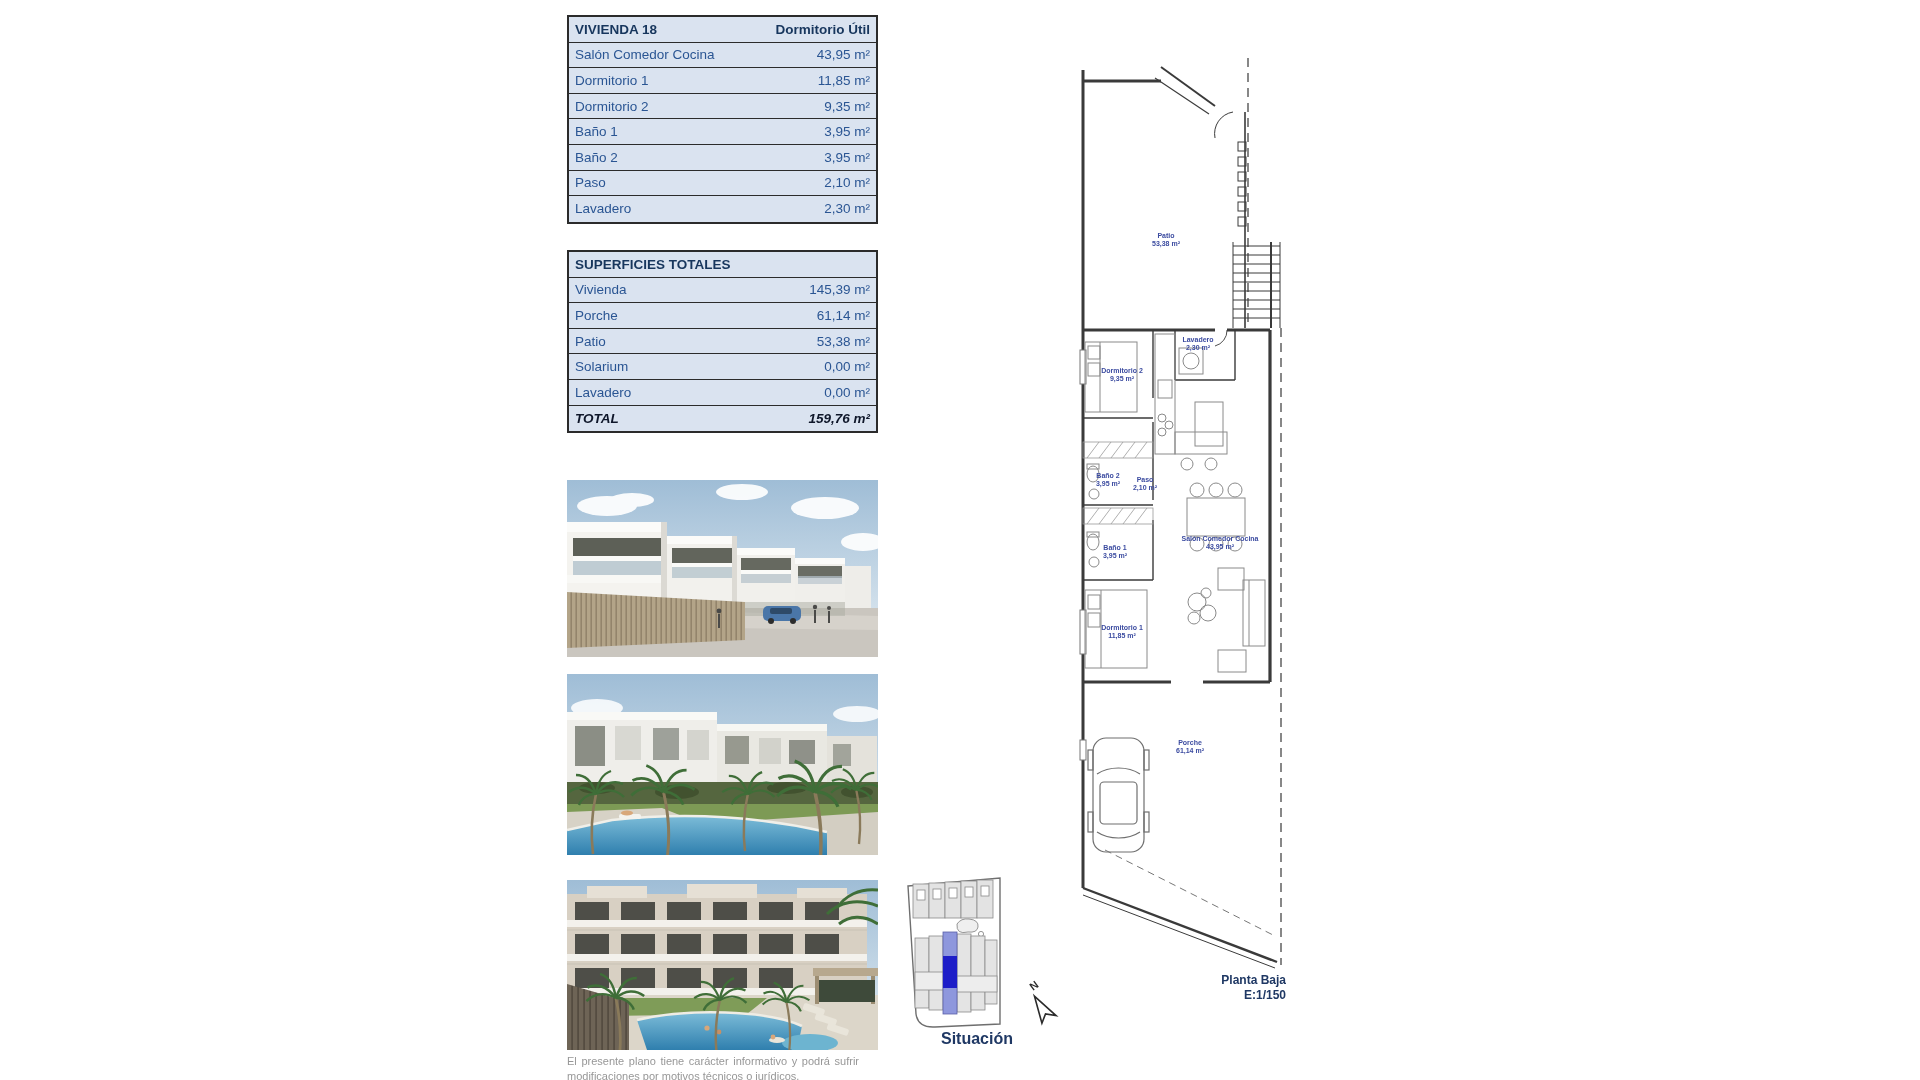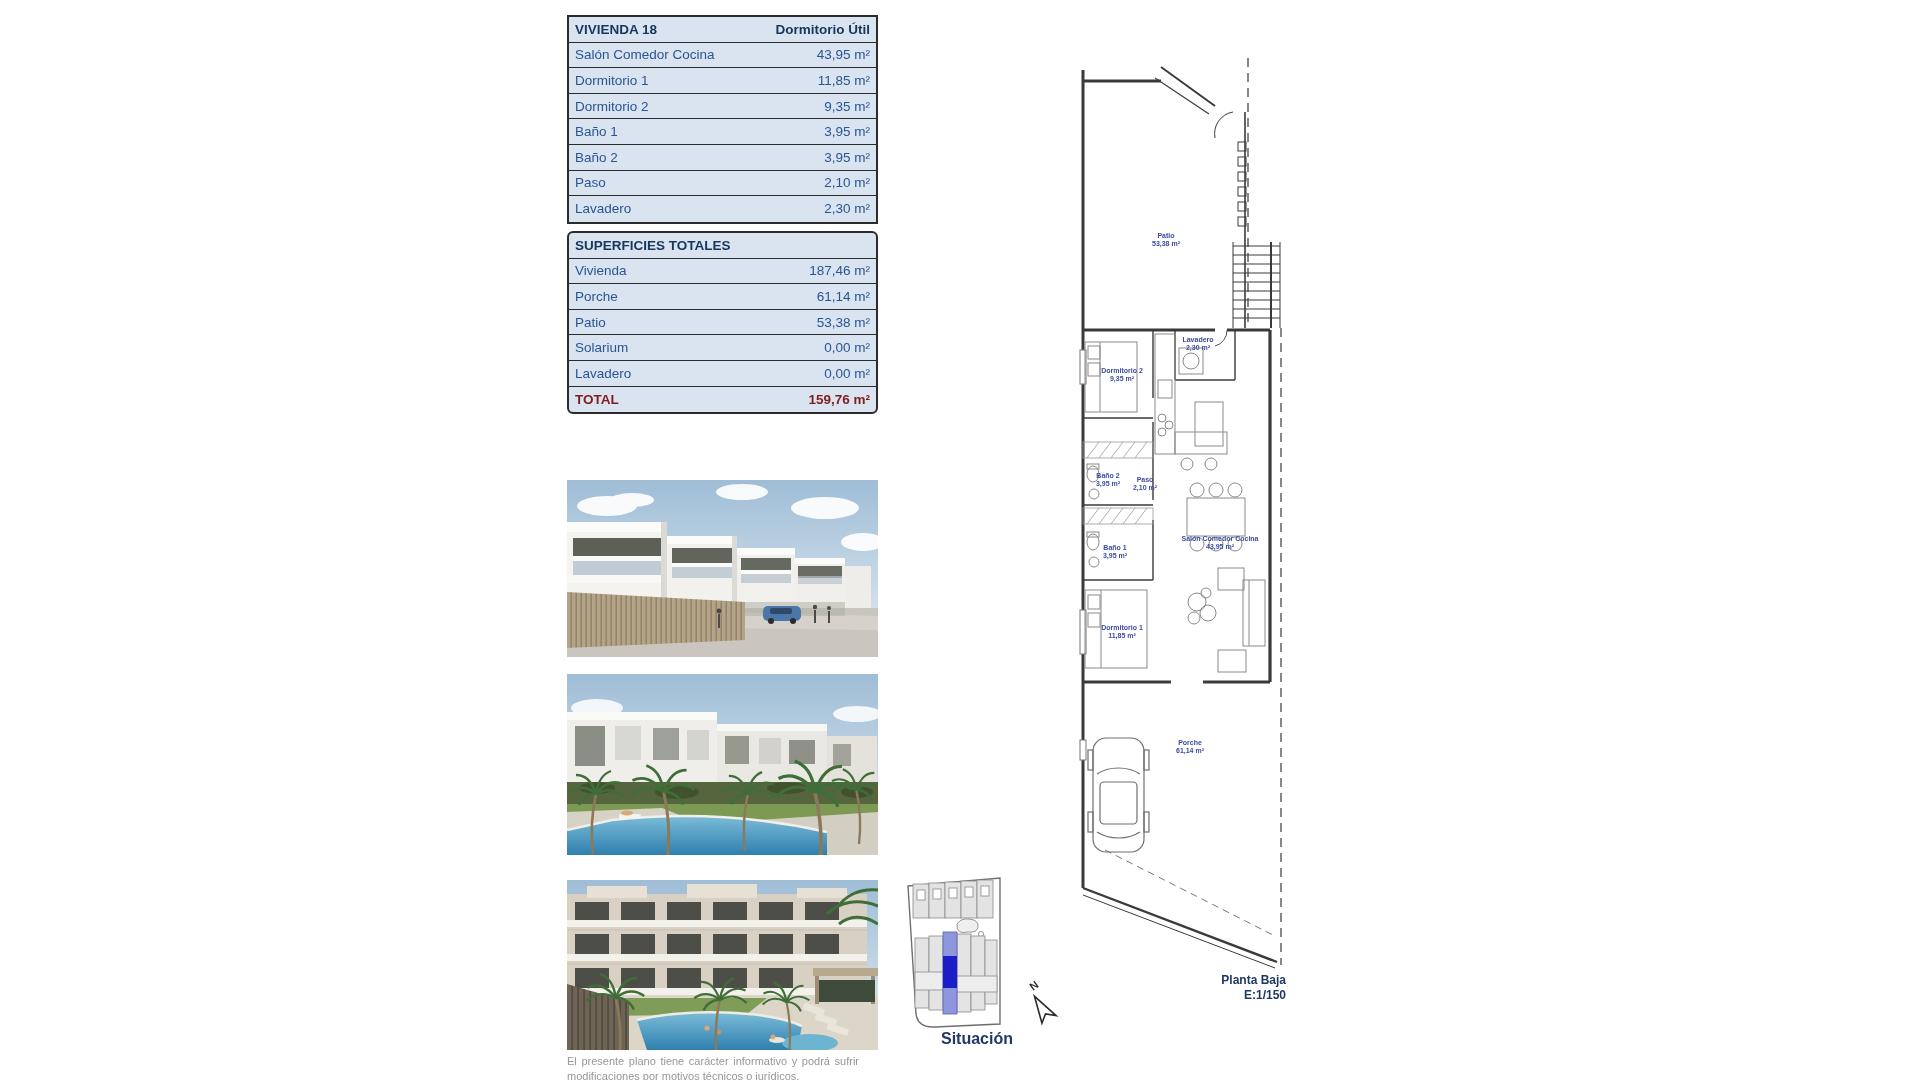--- a/index.html
+++ b/index.html
@@ -7,21 +7,21 @@
        font-family:"Liberation Sans",sans-serif;}
   .abs{position:absolute;}
   
   .dataTable{position:absolute;left:567px;width:311px;background:#dae3f0;
              border:2px solid #2b2b2b;box-sizing:border-box;}
   .trow{display:flex;justify-content:space-between;align-items:center;
         height:25.6px;border-bottom:1px solid #2b2b2b;padding:0 6px;
         box-sizing:border-box;font-size:13.5px;color:#2a5593;}
   .trow:last-child{border-bottom:none;}
   .trow.hdr{font-weight:bold;color:#17365d;}
-  .trow.total{font-weight:bold;color:#7f1d1d;}
+  .trow.total{font-weight:bold;color:#0f172a;font-style:italic;}
   
   .photo{position:absolute;left:567px;width:311px;overflow:hidden;}
   .photo svg{display:block;}
   
   .disclaimer{position:absolute;left:567px;top:1054px;width:292px;
               font-size:11px;color:#979797;line-height:1.4;}
   .disclaimer .l1{text-align:justify;text-align-last:justify;}
   
   .plan-wrap{position:absolute;left:1075px;top:50px;width:270px;height:960px;}
   .room-label{position:absolute;text-align:center;color:#3b4ba0;
@@ -96,27 +96,27 @@
   <div class="trow">
     <span>Paso</span>
     <span>2,10 m²</span>
   </div>
   <div class="trow">
     <span>Lavadero</span>
     <span>2,30 m²</span>
   </div>
 </div>
 
-<div class="dataTable" style="top:231px;border-radius:6px;">
+<div class="dataTable" style="top:250px;">
   <div class="trow hdr">
     <span>SUPERFICIES TOTALES</span>
   </div>
   <div class="trow">
     <span>Vivienda</span>
-    <span>187,46 m²</span>
+    <span>145,39 m²</span>
   </div>
   <div class="trow">
     <span>Porche</span>
     <span>61,14 m²</span>
   </div>
   <div class="trow">
     <span>Patio</span>
     <span>53,38 m²</span>
   </div>
   <div class="trow">

